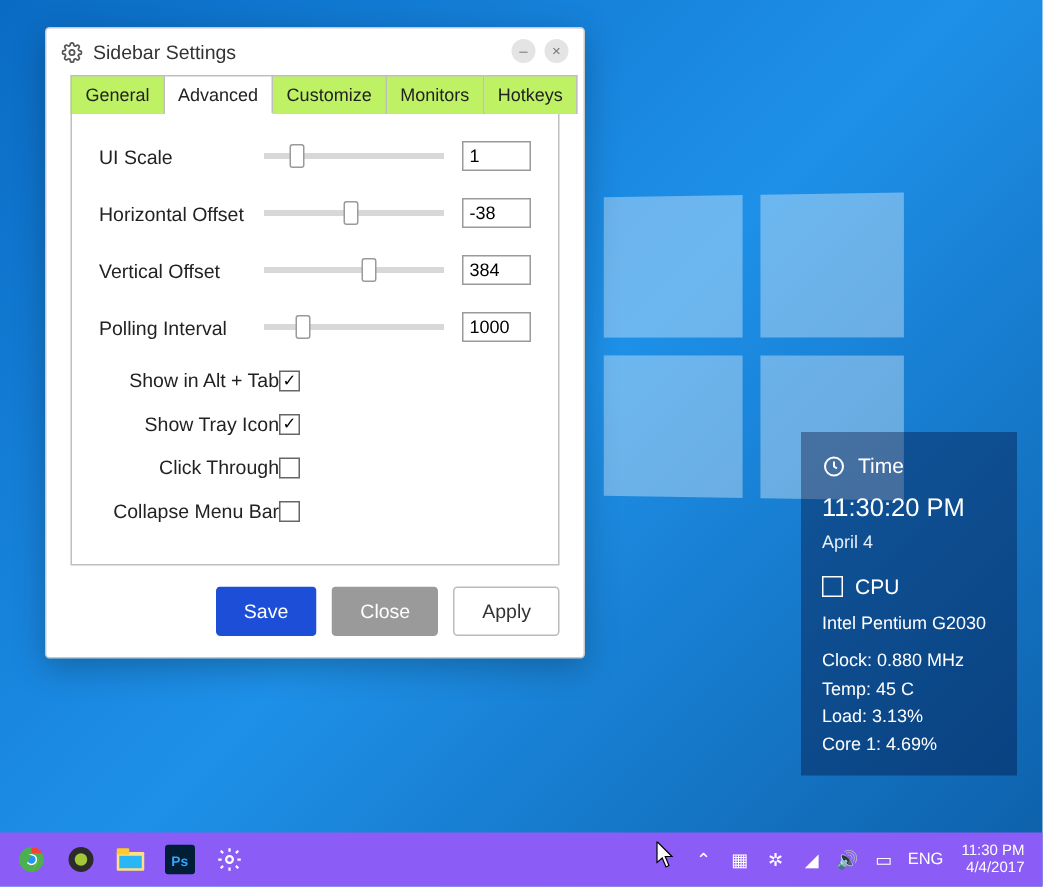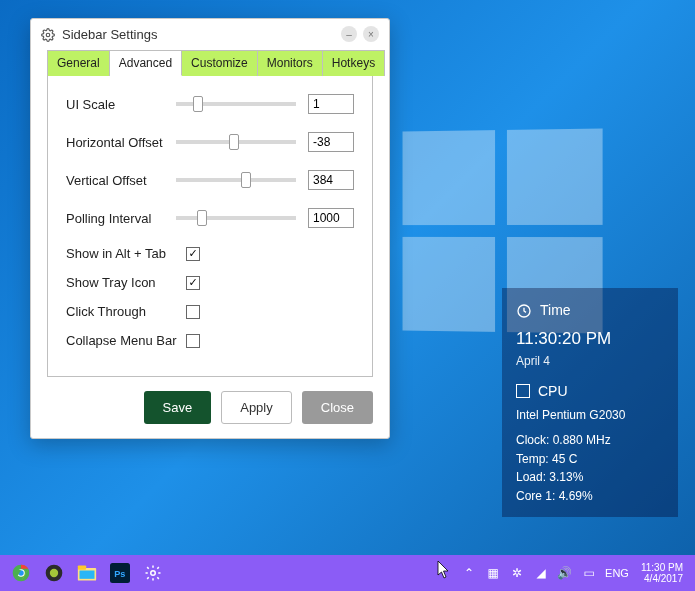--- a/index.html
+++ b/index.html
@@ -55,41 +55,41 @@
     .row .slider .thumb {
       position: absolute; top: -6px; width: 10px; height: 16px;
       background: #fff; border: 1px solid #9a9a9a; border-radius: 2px;
       transform: translateX(-50%);
     }
     .row .valbox {
       width: 46px; border: 1px solid #9a9a9a; padding: 2px 4px;
       font-size: 12px; text-align: left;
     }
     .crow { display: flex; align-items: center; margin-bottom: 14px; }
-    .crow .lbl2 { width: 120px; font-size: 13px; color: #222; }
+    .crow .lbl2 { width: 120px; font-size: 13px; color: #222; text-align: right; }
     .crow .cb {
       width: 14px; height: 14px; border: 1px solid #666;
       display: flex; align-items: center; justify-content: center;
       font-size: 11px; color: #000;
     }
     .btnrow {
       display: flex; justify-content: flex-end; gap: 10px;
       padding: 0 16px 14px;
     }
     .btn {
       padding: 8px 18px; border-radius: 3px; font-size: 13px;
       cursor: pointer; border: 1px solid transparent;
     }
-    .btn.save { background: #14532d; color: #fff; }
+    .btn.save { background: #1d4ed8; color: #fff; }
     .btn.apply { background: #fff; color: #333; border-color: #bbb; }
     .btn.close { background: #9a9a9a; color: #fff; }
     
     .widget {
       position: absolute; right: 17px; top: 288px;
-      width: 176px; color: #fff; background: rgba(0,0,40,0.35);
+      width: 144px; color: #fff; background: rgba(0,0,40,0.35);
       padding: 12px 14px; font-size: 12px; line-height: 1.55;
     }
     .widget .sect { display: flex; align-items: center; gap: 8px; font-size: 14px; margin-bottom: 4px; }
     .widget .big { font-size: 17px; font-weight: 500; }
     .widget .sub { opacity: 0.9; margin-bottom: 10px; }
     .widget .cpuicon { width: 14px; height: 14px; border: 1.5px solid #fff; display:inline-block; }
     
     .taskbar {
       position: absolute; bottom: 0; left: 0; right: 0; height: 36px;
       background: #8b5cf6; display: flex; align-items: center;
@@ -206,22 +206,22 @@
       <span class="cb"></span>
     </div>
     <div class="crow">
       <span class="lbl2">Collapse Menu Bar</span>
       <span class="cb"></span>
     </div>
   </div>
 
   <div class="btnrow">
     <div class="btn save">Save</div>
+    <div class="btn close">Close</div>
     <div class="btn apply">Apply</div>
-    <div class="btn close">Close</div>
   </div>
 </div>
 
 <div class="cursor">
   <svg viewBox="0 0 12 18">
       <path d="M0 0 L0 14 L3.5 11 L6 17 L8 16 L5.5 10 L10 10 Z" fill="#fff" stroke="#000" stroke-width="0.8"></path>
     </svg>
 </div>
 
 <div class="taskbar">

